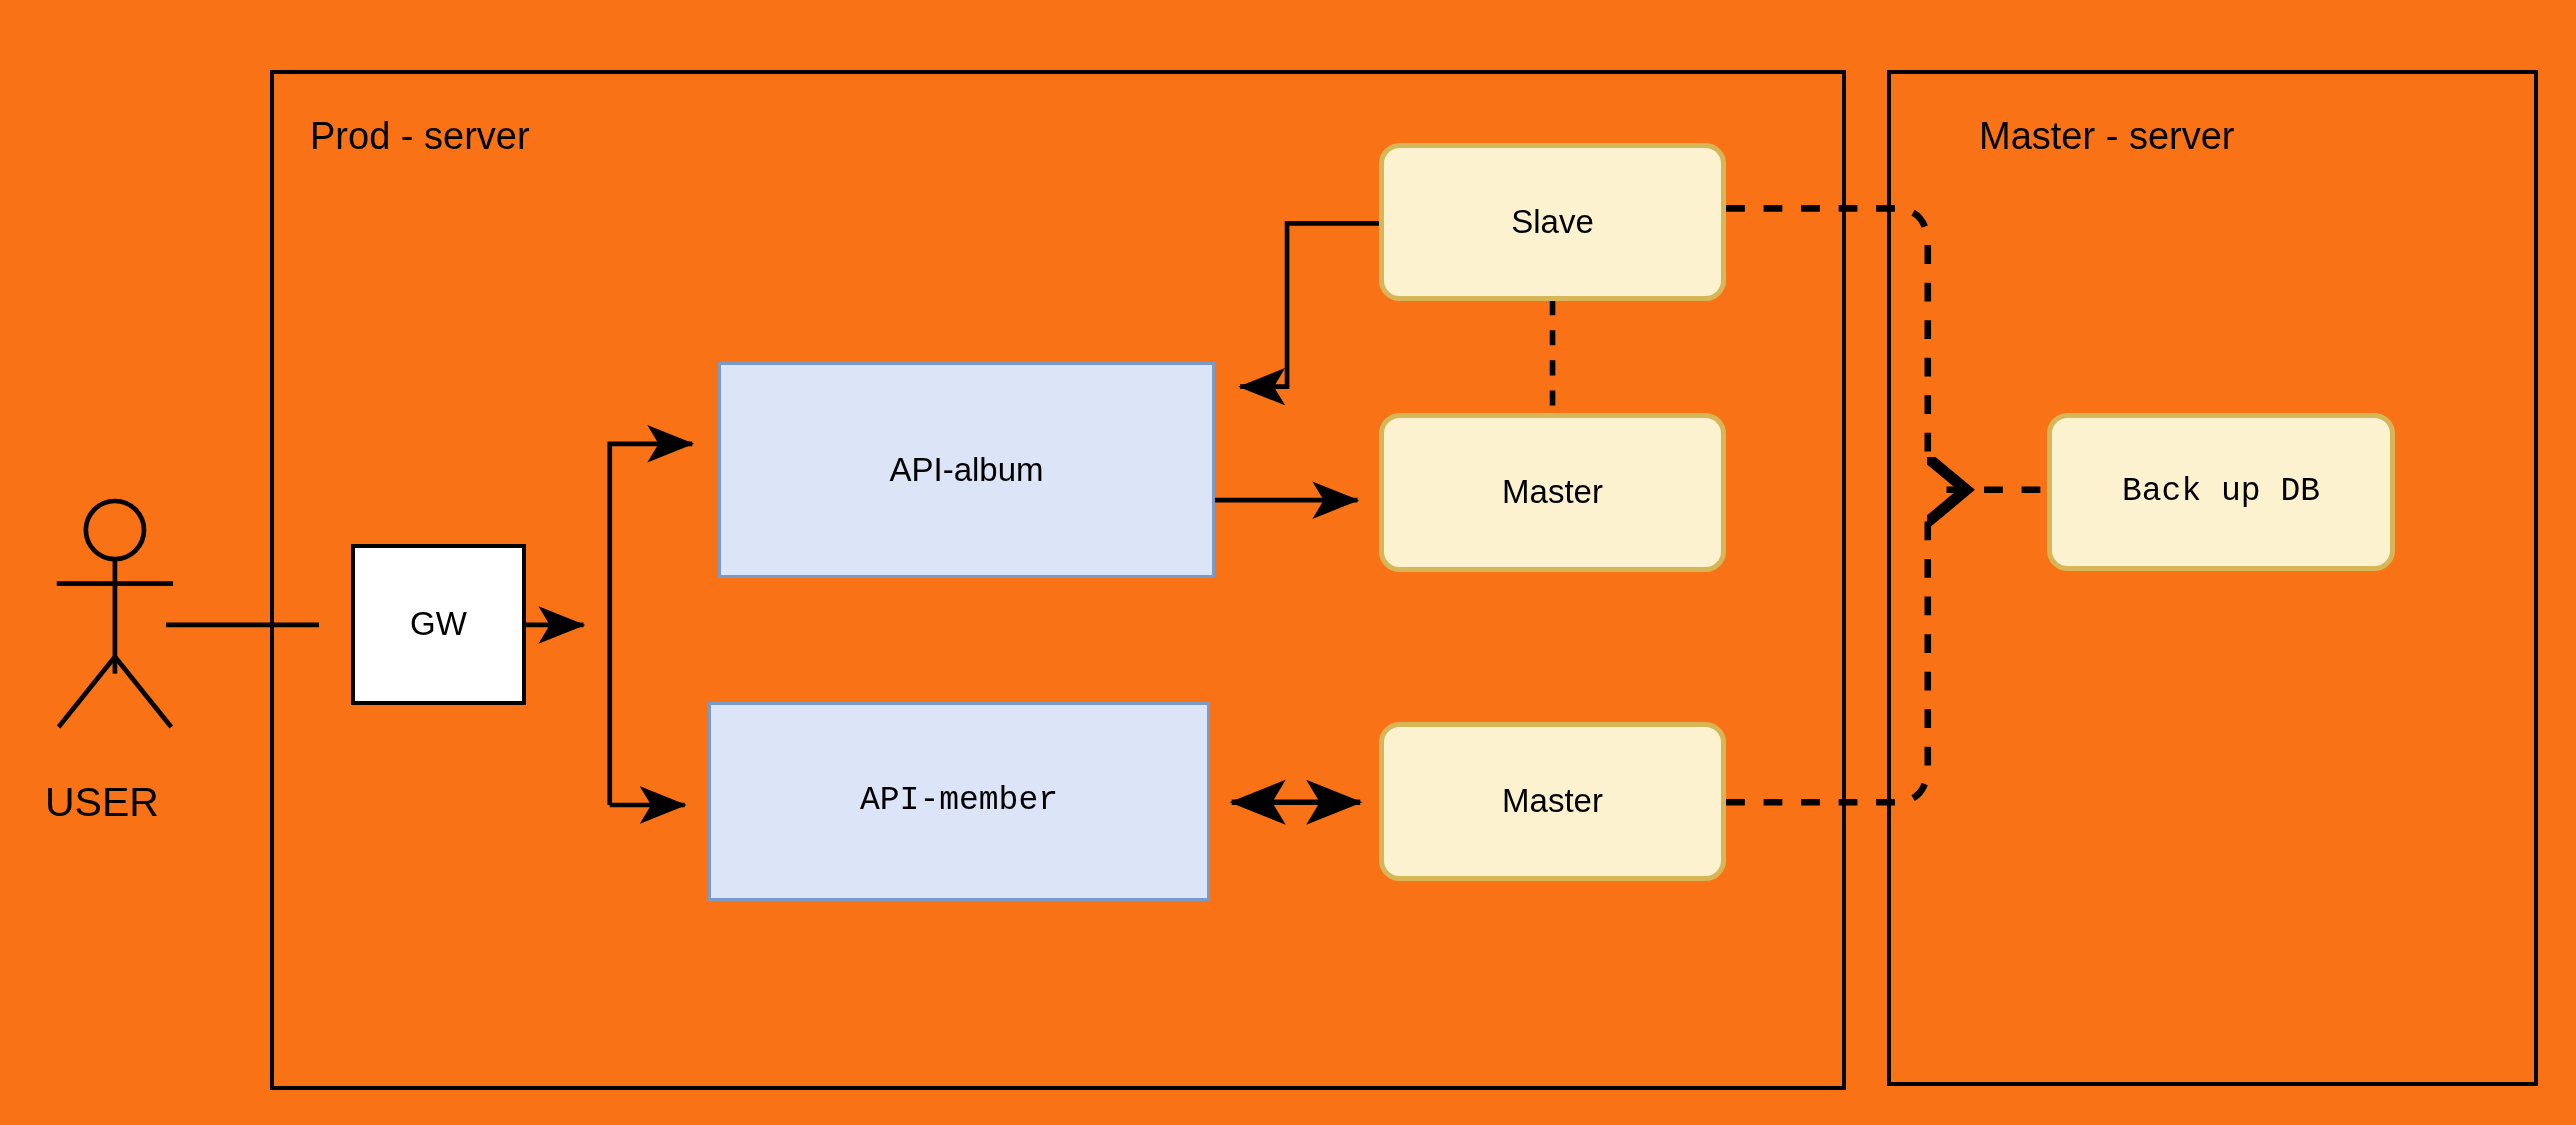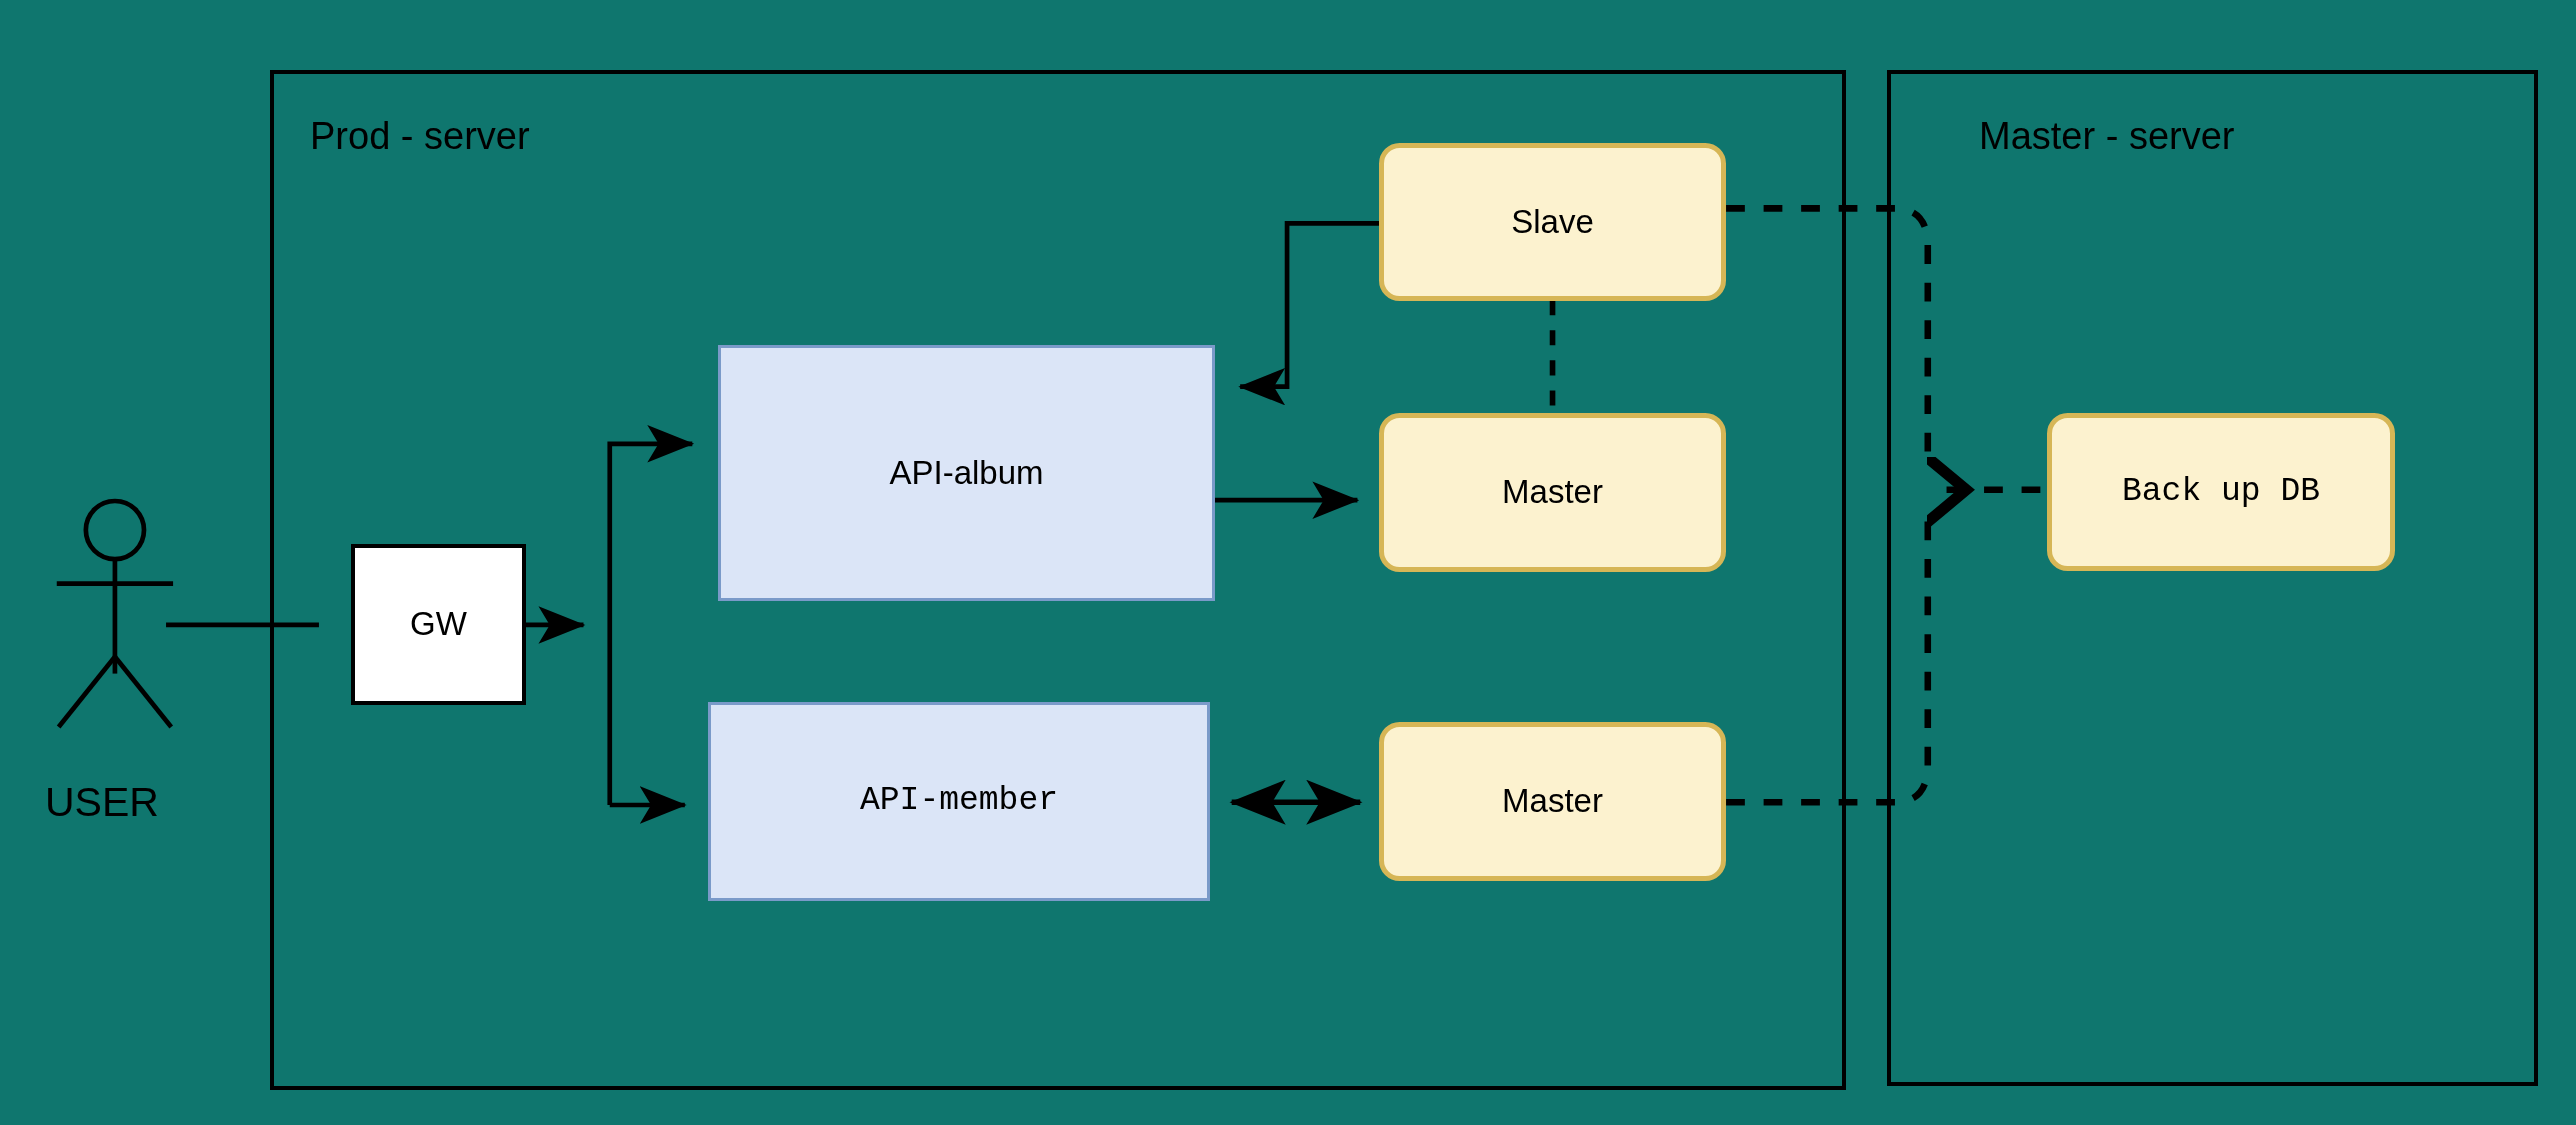--- a/index.html
+++ b/index.html
@@ -7,21 +7,21 @@
     padding: 0;
     background: #ffffff;
   }
   body {
     font-family: "Liberation Sans", sans-serif;
   }
   #canvas {
     position: relative;
     width: 2576px;
     height: 1126px;
-    background: #0f766e;
+    background: #f97316;
     overflow: hidden;
   }
   #edge-layer {
     position: absolute;
     left: 0;
     top: 0;
     width: 2576px;
     height: 1126px;
     pointer-events: none;
   }
@@ -133,21 +133,21 @@
       <path d="M82,66 L82,188" fill="none" stroke="#000000" stroke-width="5"></path>
       <path d="M20,92 L144,92" fill="none" stroke="#000000" stroke-width="5"></path>
       <path d="M82,170 L22,245" fill="none" stroke="#000000" stroke-width="5"></path>
       <path d="M82,170 L142,245" fill="none" stroke="#000000" stroke-width="5"></path>
     </svg>
   </div>
   <div class="actor-label" style="left:45px; top:765px;margin-top:17px;">USER</div>
 
   <div class="node node-plain" style="left:319px; top:544px; width:175px; height:161px;">GW</div>
 
-  <div class="node node-api" style="left:718px; top:345px; width:497px; height:256px;">API-album</div>
+  <div class="node node-api" style="left:718px; top:362px; width:497px; height:216px;">API-album</div>
 
   <div class="node node-api" style="left:708px; top:702px; width:502px; height:199px;font-family:Liberation Mono, monospace;">API-member</div>
 
   <div class="node node-db" style="left:1379px; top:143px; width:347px; height:158px;">Slave</div>
 
   <div class="node node-db" style="left:1379px; top:413px; width:347px; height:159px;">Master</div>
 
   <div class="node node-db" style="left:1379px; top:722px; width:347px; height:159px;">Master</div>
 
   <div class="node node-db" style="left:2047px; top:413px; width:348px; height:158px;font-family:Liberation Mono, monospace;">Back up DB</div>

